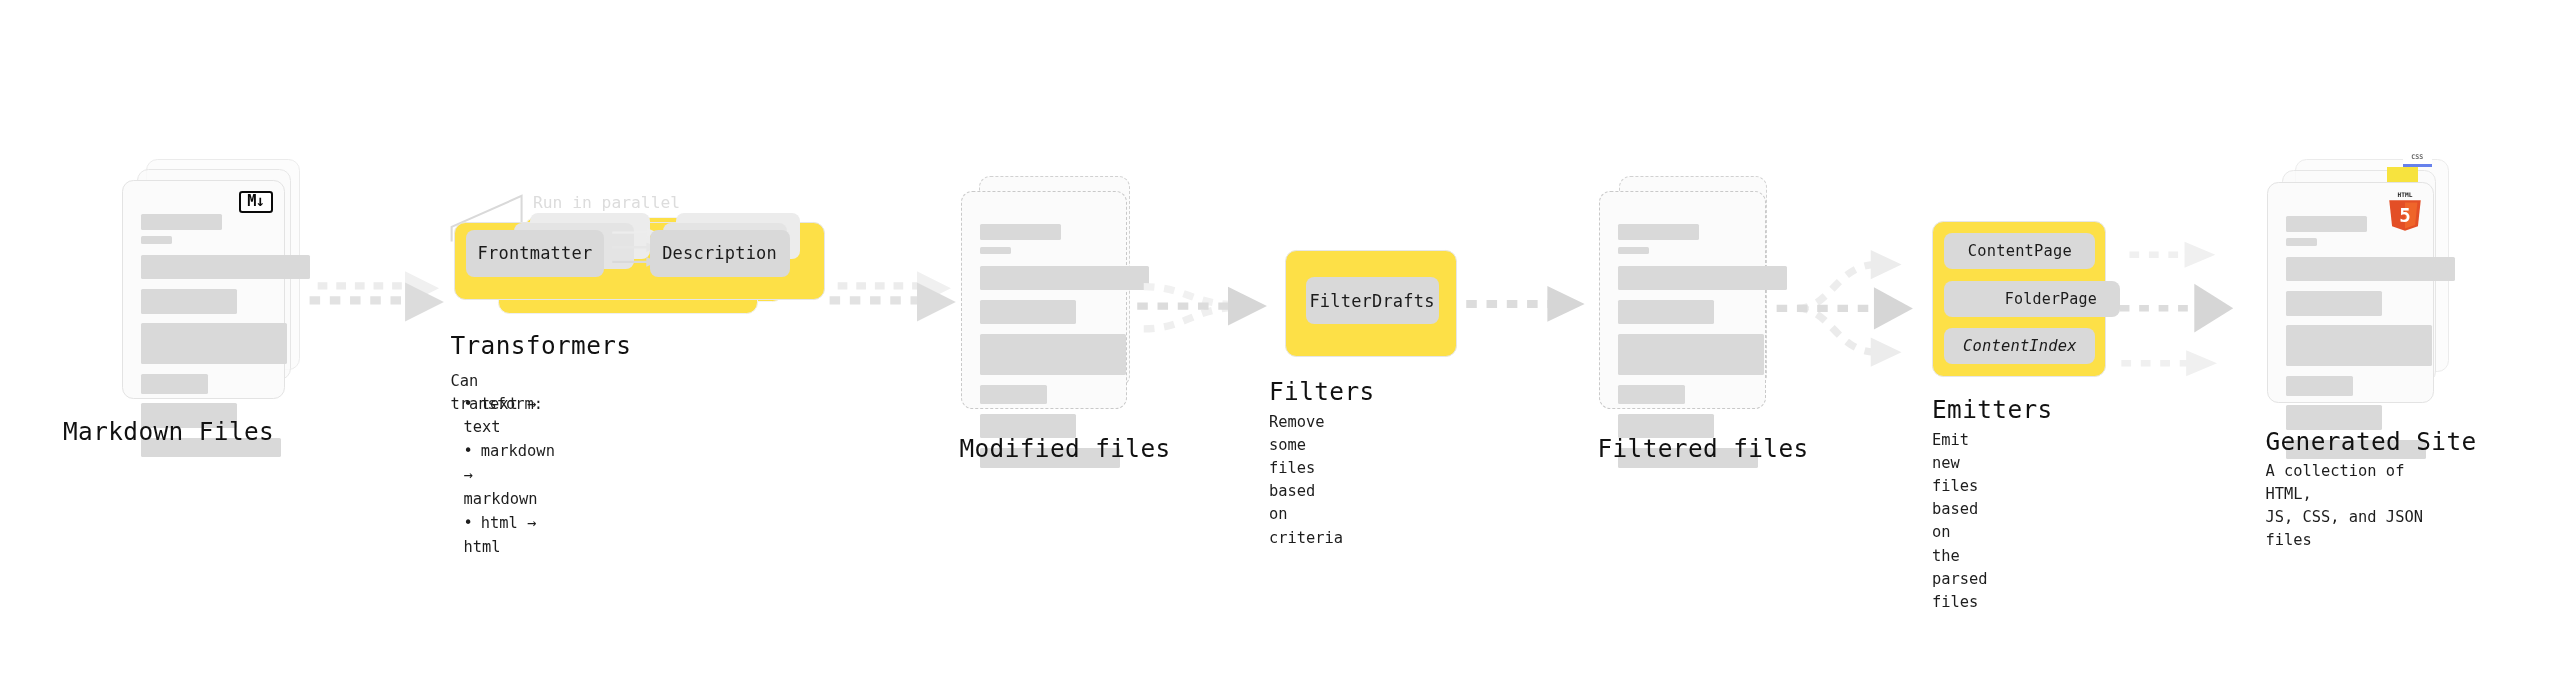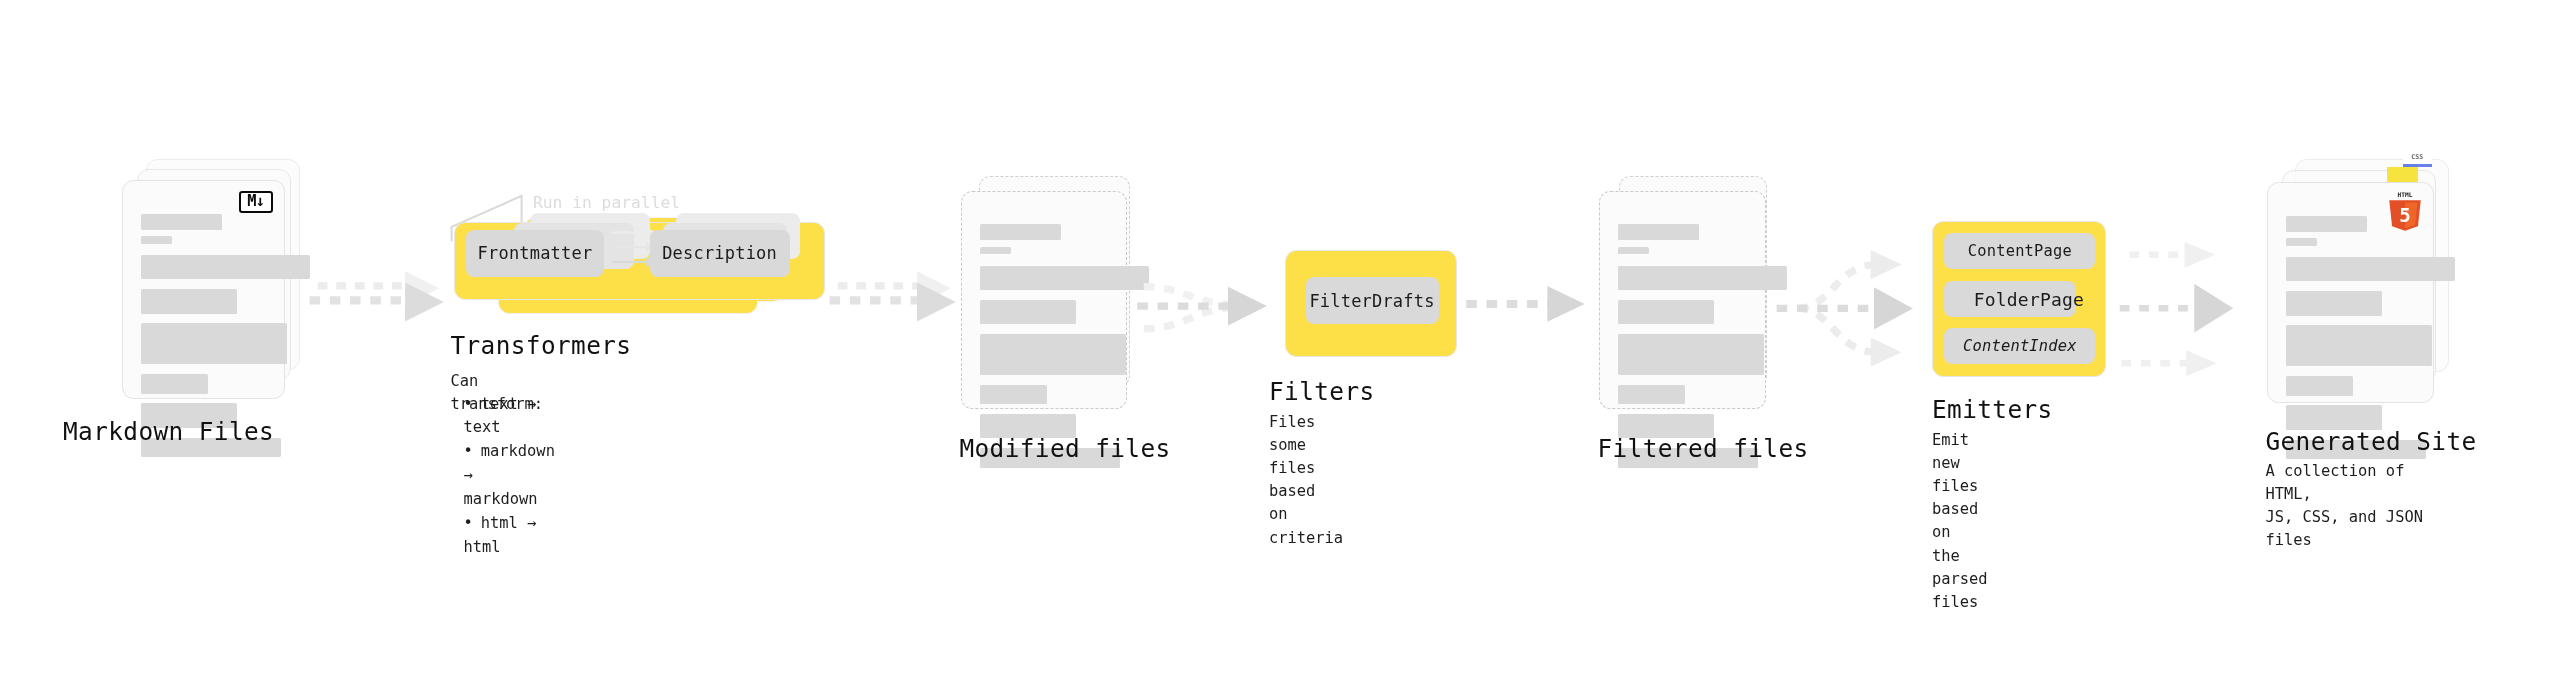--- a/index.html
+++ b/index.html
@@ -207,21 +207,21 @@
       <line x1="4" y1="54" x2="120" y2="54" stroke="#dcdcdc"></line>
     </g>
     <polygon points="116,30 164,54 116,78" fill="#d6d6d6"></polygon>
   </svg>
 
   <div class="node" style="left:1269px; top:250px;">
     <div class="groupbox" style="left:16px; top:0px; width:172px; height:107px;">
       <div class="pill" style="left:19.5px; top:26px; width:133px; height:47px;">FilterDrafts</div>
     </div>
     <div class="title" style="left:0px; top:127px;">Filters</div>
-    <div class="subtitle" style="left:0px; top:161px;">Files some files based
+    <div class="subtitle" style="left:0px; top:161px;">Remove some files based
 on criteria</div>
   </div>
 
   <svg class="conn" style="left:1463px; top:286px; width:146px; height:57px;" viewBox="0 0 180 70" width="146" height="57">
     <g stroke="#dcdcdc" stroke-width="10" stroke-dasharray="13 12" fill="none">
       <line x1="4" y1="22" x2="108" y2="22"></line>
     </g>
     <polygon points="104,0 150,22 104,44" fill="#d6d6d6"></polygon>
   </svg>
 
@@ -251,21 +251,21 @@
       <line x1="4" y1="88" x2="130" y2="88" stroke="#dcdcdc"></line>
     </g>
     <polygon points="120,16 158,34 120,52" fill="#ececec"></polygon>
     <polygon points="120,124 158,142 120,160" fill="#ececec"></polygon>
     <polygon points="124,62 172,88 124,114" fill="#d6d6d6"></polygon>
   </svg>
 
   <div class="node" style="left:1932px; top:221px;">
     <div class="groupbox" style="left:0px; top:0px; width:174px; height:156px;">
       <div class="pill" style="left:11.4px; top:11.4px; width:151px; height:36px; font-size:15.4px;">ContentPage</div>
-      <div class="pill" style="left:11.4px; top:59px; width:132px; height:36px; font-size:18px;padding-left:37px;">FolderPage</div>
+      <div class="pill" style="left:11.4px; top:59px; width:176px; height:36px; font-size:15px;padding-left:37px;">FolderPage</div>
       <div class="pill" style="left:11.4px; top:106px; width:151px; height:36px; font-size:15.4px;font-style:italic;">ContentIndex</div>
     </div>
     <div class="title" style="left:0px; top:174px;">Emitters</div>
     <div class="subtitle" style="left:0px; top:208px;">Emit new files based on
 the parsed files</div>
   </div>
 
   <svg class="conn" style="left:2110px; top:232px; width:154px; height:154px;" viewBox="0 0 190 190" width="154" height="154">
     <g fill="none" stroke-width="8" stroke-dasharray="12 12">
       <line x1="24" y1="28" x2="96" y2="28" stroke="#f0f0f0"></line>

